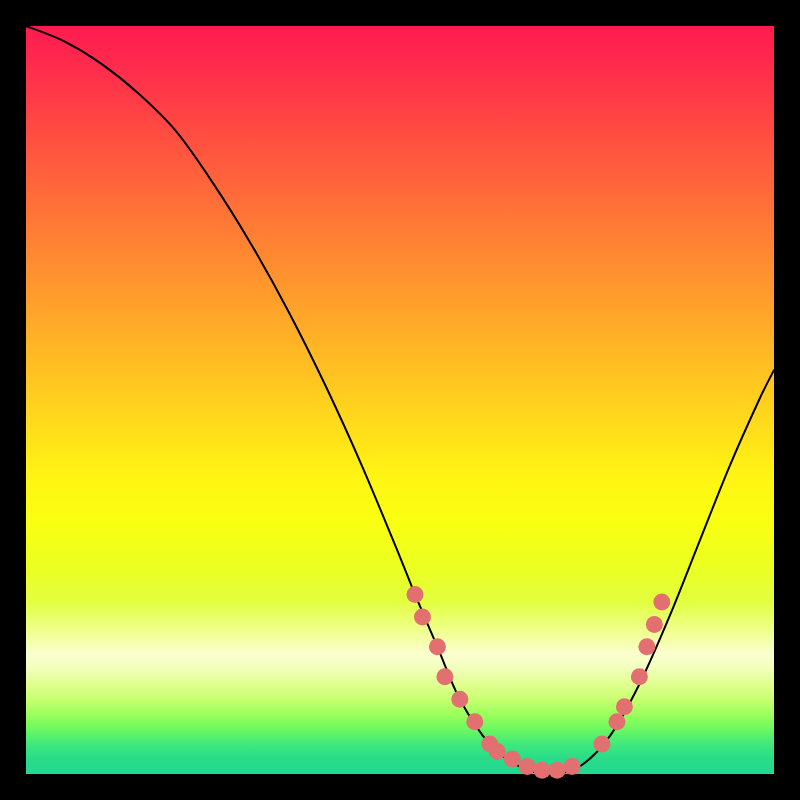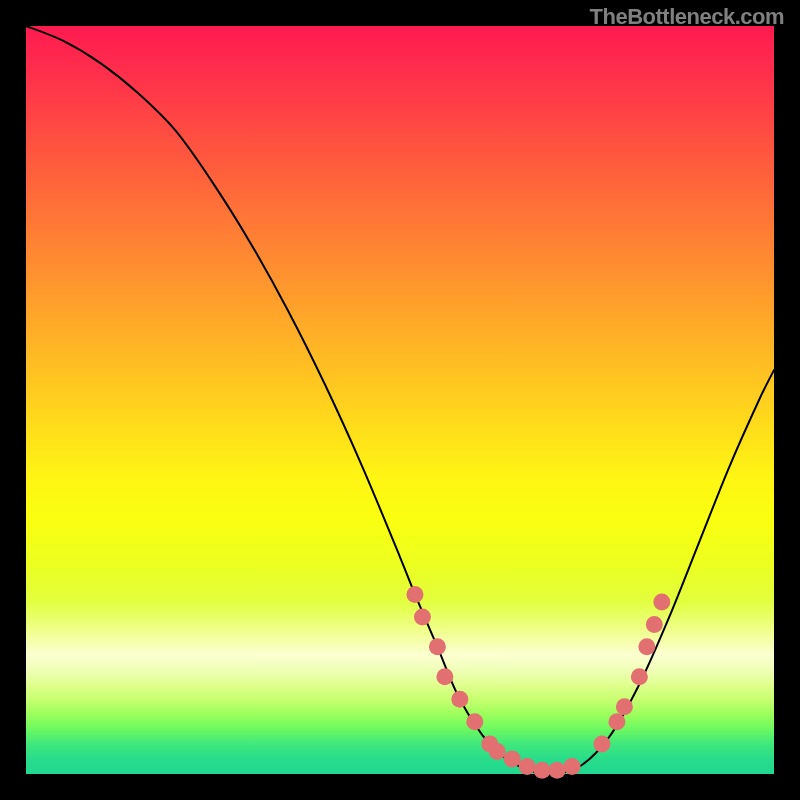--- a/index.html
+++ b/index.html
@@ -67,21 +67,20 @@
     top: 0;
     width: 748px;
     height: 748px;
     overflow: visible;
   }
 </style>
 </head>
 <body>
 
 <div class="frame">
-  <div class="watermark">TheBottleneck.com</div>
   <div class="plot">
     <div class="gradient-bg"></div>
     <svg class="curve" viewBox="0 0 748 748" preserveAspectRatio="none">
       <path id="curve-path" fill="none" stroke="#000000" stroke-width="2" stroke-linecap="round" d="M 0,0 C 6.233333333333333,2.4933333333333394 24.93333333333333,8.726666666666706 37.4,14.960000000000036 C 49.86666666666667,21.193333333333367 62.33333333333333,28.673333333333325 74.8,37.39999999999998 C 87.26666666666667,46.12666666666663 99.73333333333333,56.09999999999993 112.2,67.31999999999994 C 124.66666666666667,78.53999999999995 137.13333333333333,89.76000000000003 149.6,104.72000000000003 C 162.06666666666666,119.68000000000002 174.53333333333333,138.3799999999999 187,157.07999999999993 C 199.46666666666667,175.77999999999994 211.93333333333334,195.72666666666672 224.4,216.92000000000007 C 236.86666666666667,238.11333333333343 249.33333333333334,260.55333333333334 261.8,284.24 C 274.26666666666665,307.9266666666667 286.73333333333335,332.85999999999996 299.2,359.03999999999996 C 311.66666666666663,385.21999999999997 324.1333333333333,412.64666666666665 336.6,441.32 C 349.0666666666667,469.99333333333334 365.2733333333333,509.8866666666667 374,531.08 C 382.7266666666667,552.2733333333334 382.7266666666667,553.52 388.96000000000004,568.48 C 395.1933333333334,583.44 403.9200000000001,603.3866666666667 411.40000000000003,620.84 C 418.88,638.2933333333334 425.11333333333334,656.9933333333333 433.84,673.2 C 442.5666666666666,689.4066666666668 453.78666666666663,706.86 463.76,718.08 C 473.73333333333335,729.3000000000001 483.70666666666665,735.5333333333333 493.68,740.52 C 503.65333333333336,745.5066666666667 513.6266666666667,748 523.6,748 C 533.5733333333334,748 543.5466666666666,746.7533333333333 553.52,740.52 C 563.4933333333333,734.2866666666666 573.4666666666667,724.3133333333334 583.44,710.6 C 593.4133333333334,696.8866666666667 603.3866666666667,678.1866666666667 613.36,658.24 C 623.3333333333334,638.2933333333333 633.3066666666666,614.6066666666668 643.28,590.9200000000001 C 653.2533333333333,567.2333333333333 663.2266666666667,541.0533333333334 673.2,516.12 C 683.1733333333334,491.18666666666667 693.1466666666666,465.00666666666666 703.12,441.32 C 713.0933333333334,417.6333333333333 725.56,390.20666666666665 733.04,374 C 740.52,357.79333333333335 745.5066666666667,349.06666666666666 748,344.08"></path>
       <g id="markers">
           <circle cx="388.96000000000004" cy="568.48" r="8.5" fill="#e27070"></circle>
           <circle cx="396.44" cy="590.9200000000001" r="8.5" fill="#e27070"></circle>
           <circle cx="411.40000000000003" cy="620.84" r="8.5" fill="#e27070"></circle>
           <circle cx="418.88000000000005" cy="650.76" r="8.5" fill="#e27070"></circle>
           <circle cx="433.84" cy="673.2" r="8.5" fill="#e27070"></circle>

